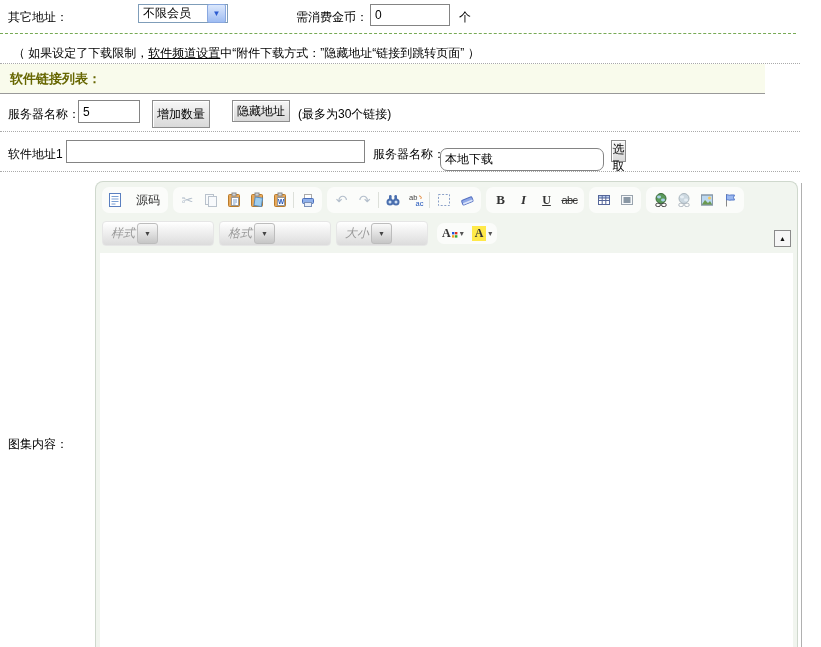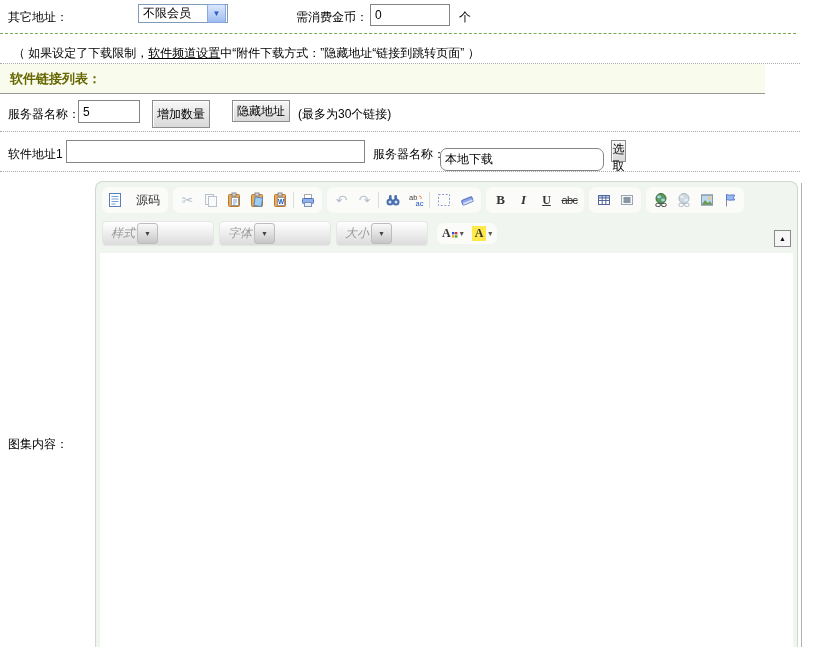--- a/index.html
+++ b/index.html
@@ -252,21 +252,21 @@
         </span>
     </div>
   </div>
 
   <div class="tb-row" style="margin-top:3px">
     <div class="dd" style="width:112px">
       <span class="dlbl">样式</span>
       <span class="dbtn">▼</span>
     </div>
     <div class="dd" style="width:112px">
-      <span class="dlbl">字体</span>
+      <span class="dlbl">格式</span>
       <span class="dbtn">▼</span>
     </div>
     <div class="dd" style="width:92px">
       <span class="dlbl">大小</span>
       <span class="dbtn">▼</span>
     </div>
     <div class="pill" style="margin-left:4px">
       <span class="color-btn">
         <span style="font-weight:bold;font-size:12px;color:#333;font-family:'Liberation Serif',serif">A</span>
         <svg width="7" height="12" viewBox="0 0 7 12">

